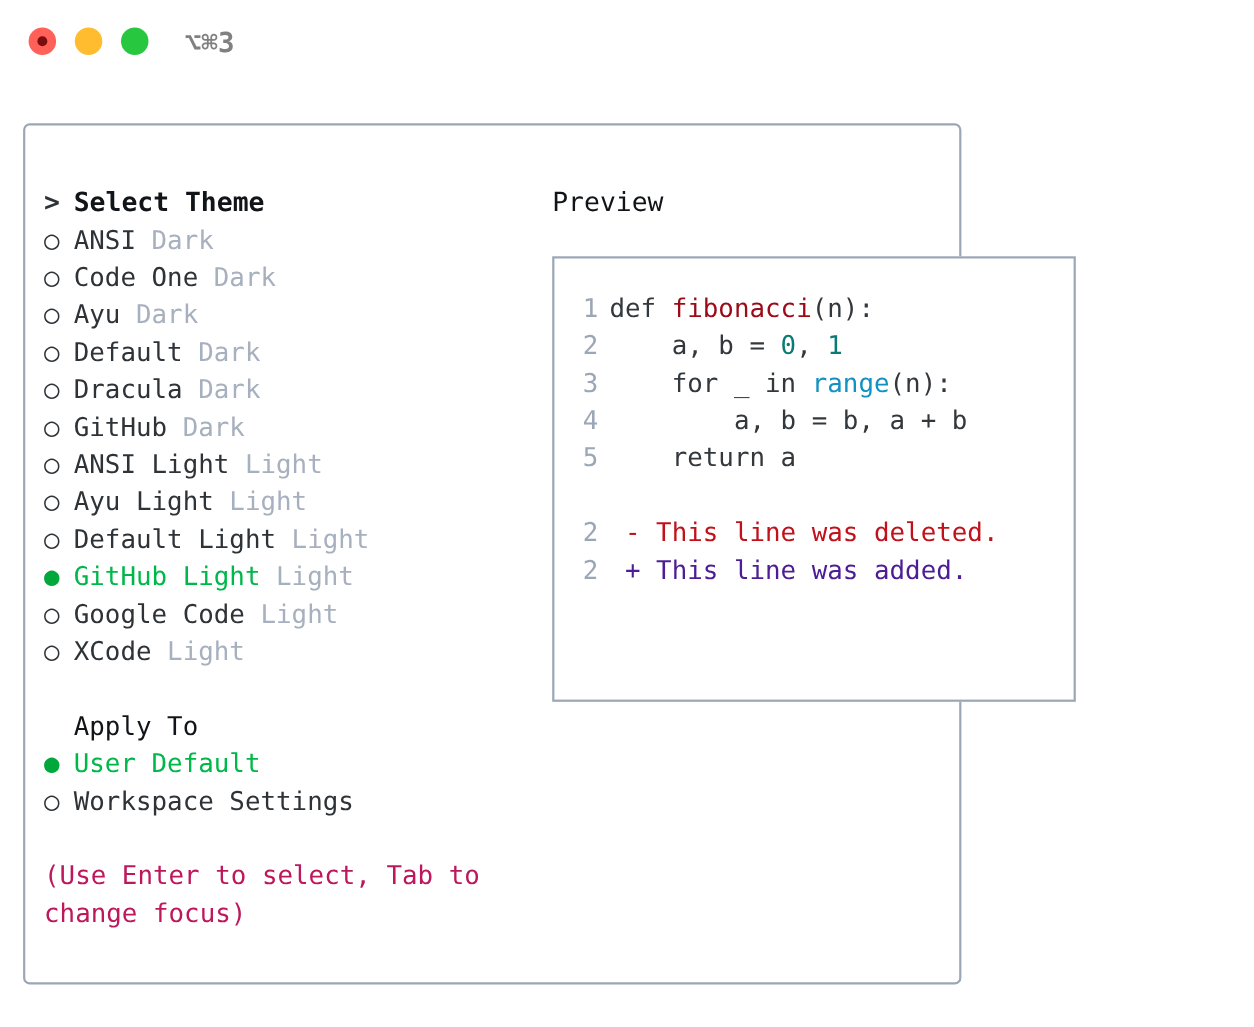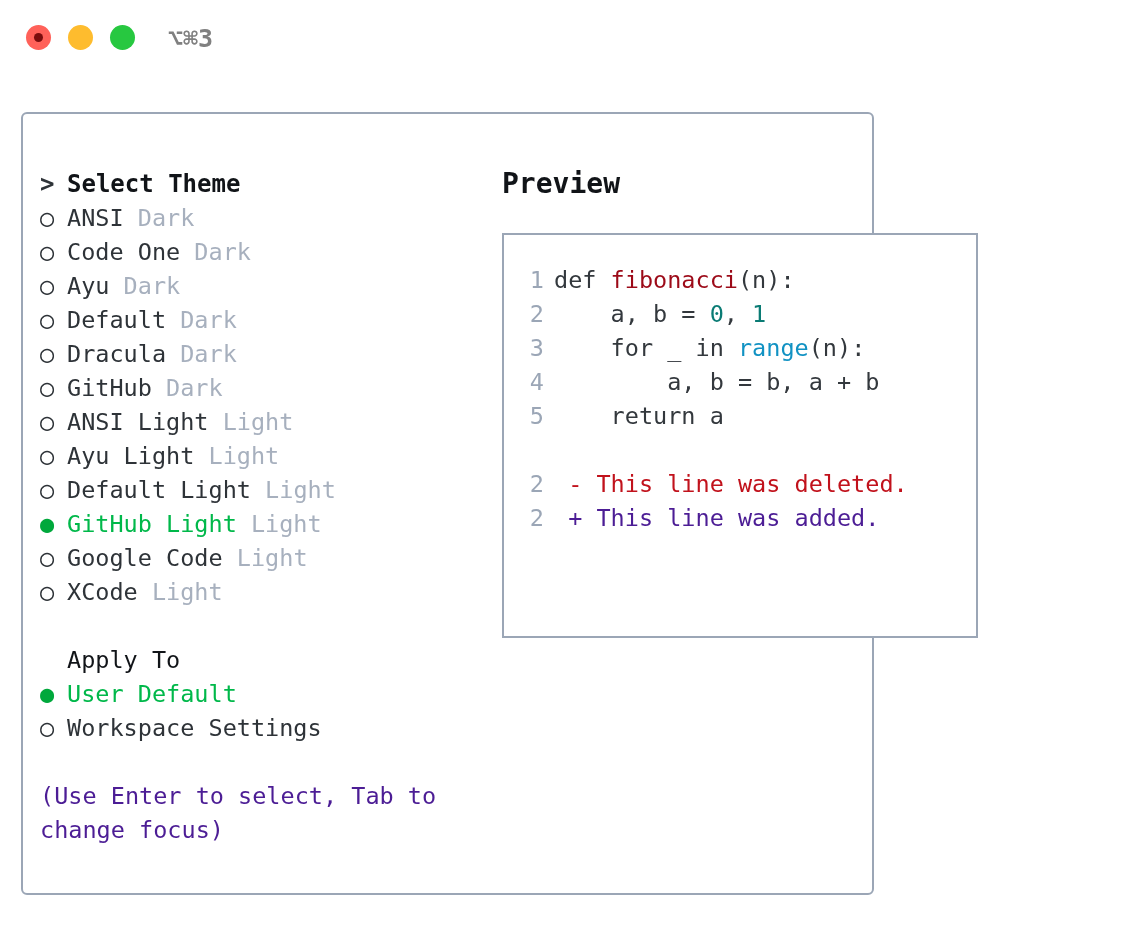--- a/index.html
+++ b/index.html
@@ -118,35 +118,35 @@
   }
   .section-head {
     color: #111418;
   }
   .spacer-row { height: 34px; }
 
   .hint {
     margin-top: 34px;
     font-size: 23.5px;
     line-height: 34px;
-    color: #4c1d95;
+    color: #be185d;
     width: 420px;
     white-space: pre-wrap;
   }
 
   
   .right-col {
     position: absolute;
     left: 479px;
     top: 53px;
     width: 490px;
   }
   .preview-title {
-    font-size: 28px;
-    font-weight: 700;
+    font-size: 24px;
+    font-weight: 400;
     color: #111418;
     line-height: 34px;
     white-space: pre;
   }
   .preview-box {
     margin-top: 32px;
     width: 476px;
     height: 405px;
     border: 2px solid #9ba6b6;
     box-sizing: border-box;

